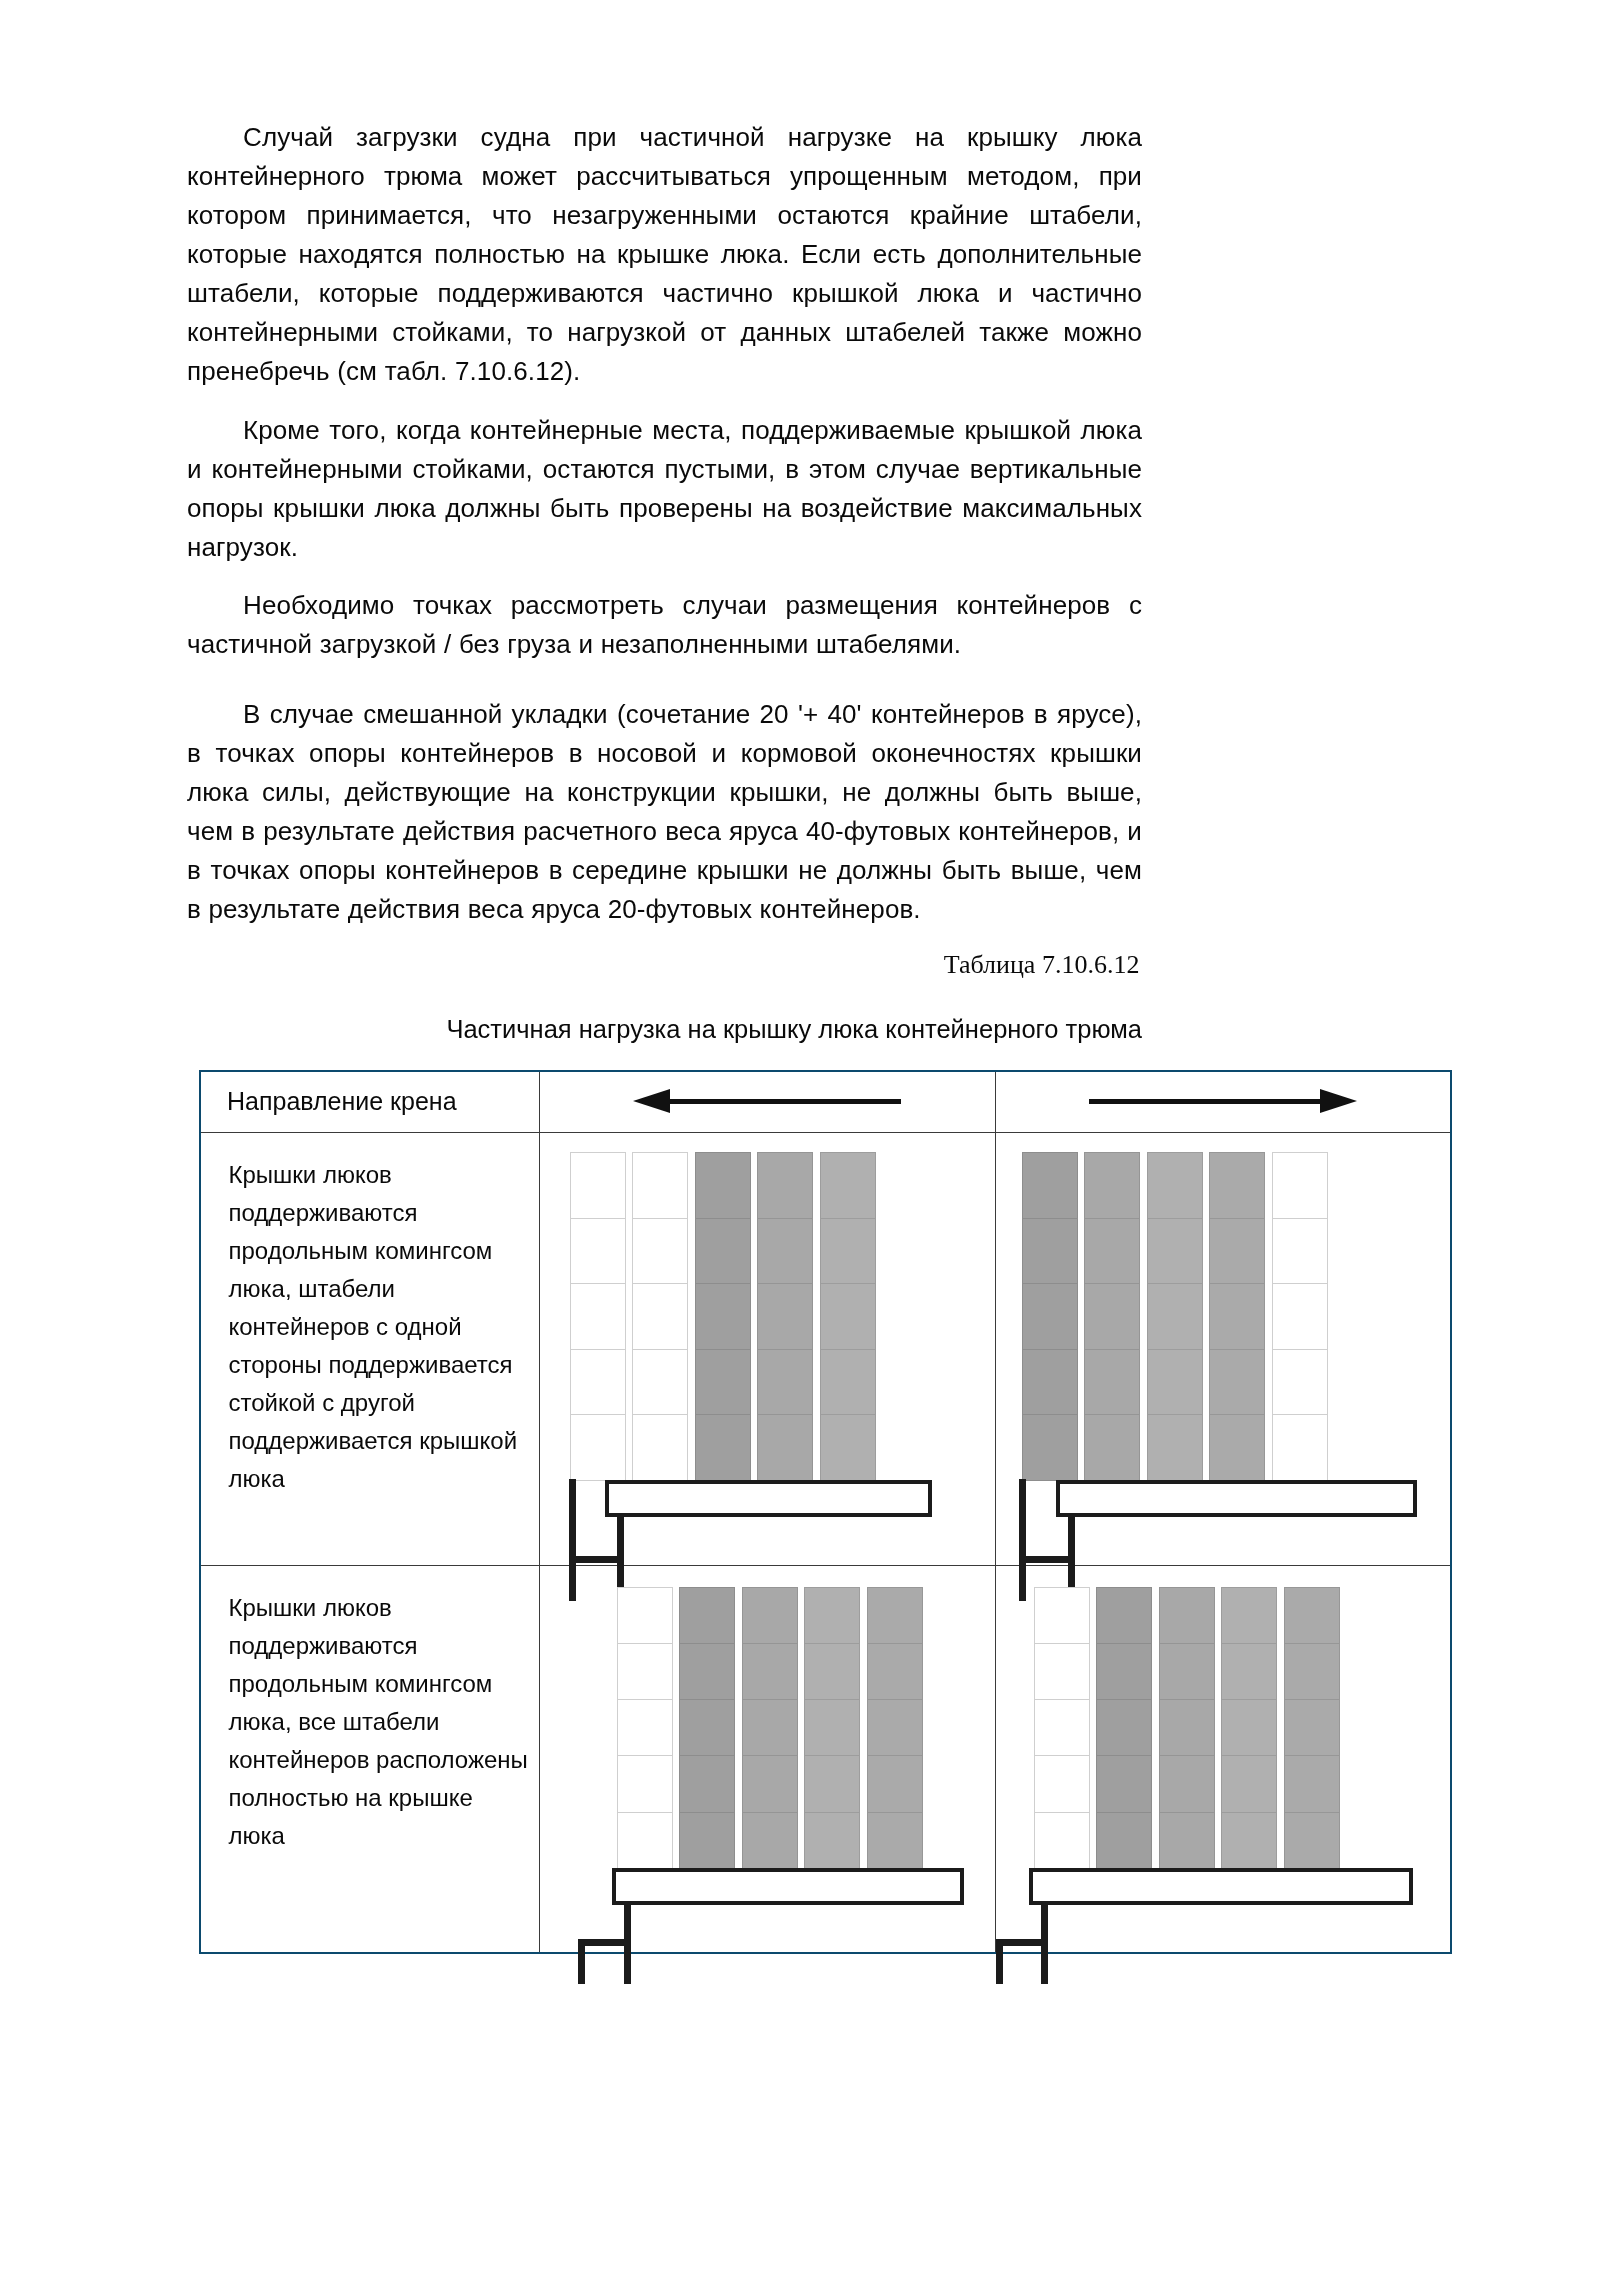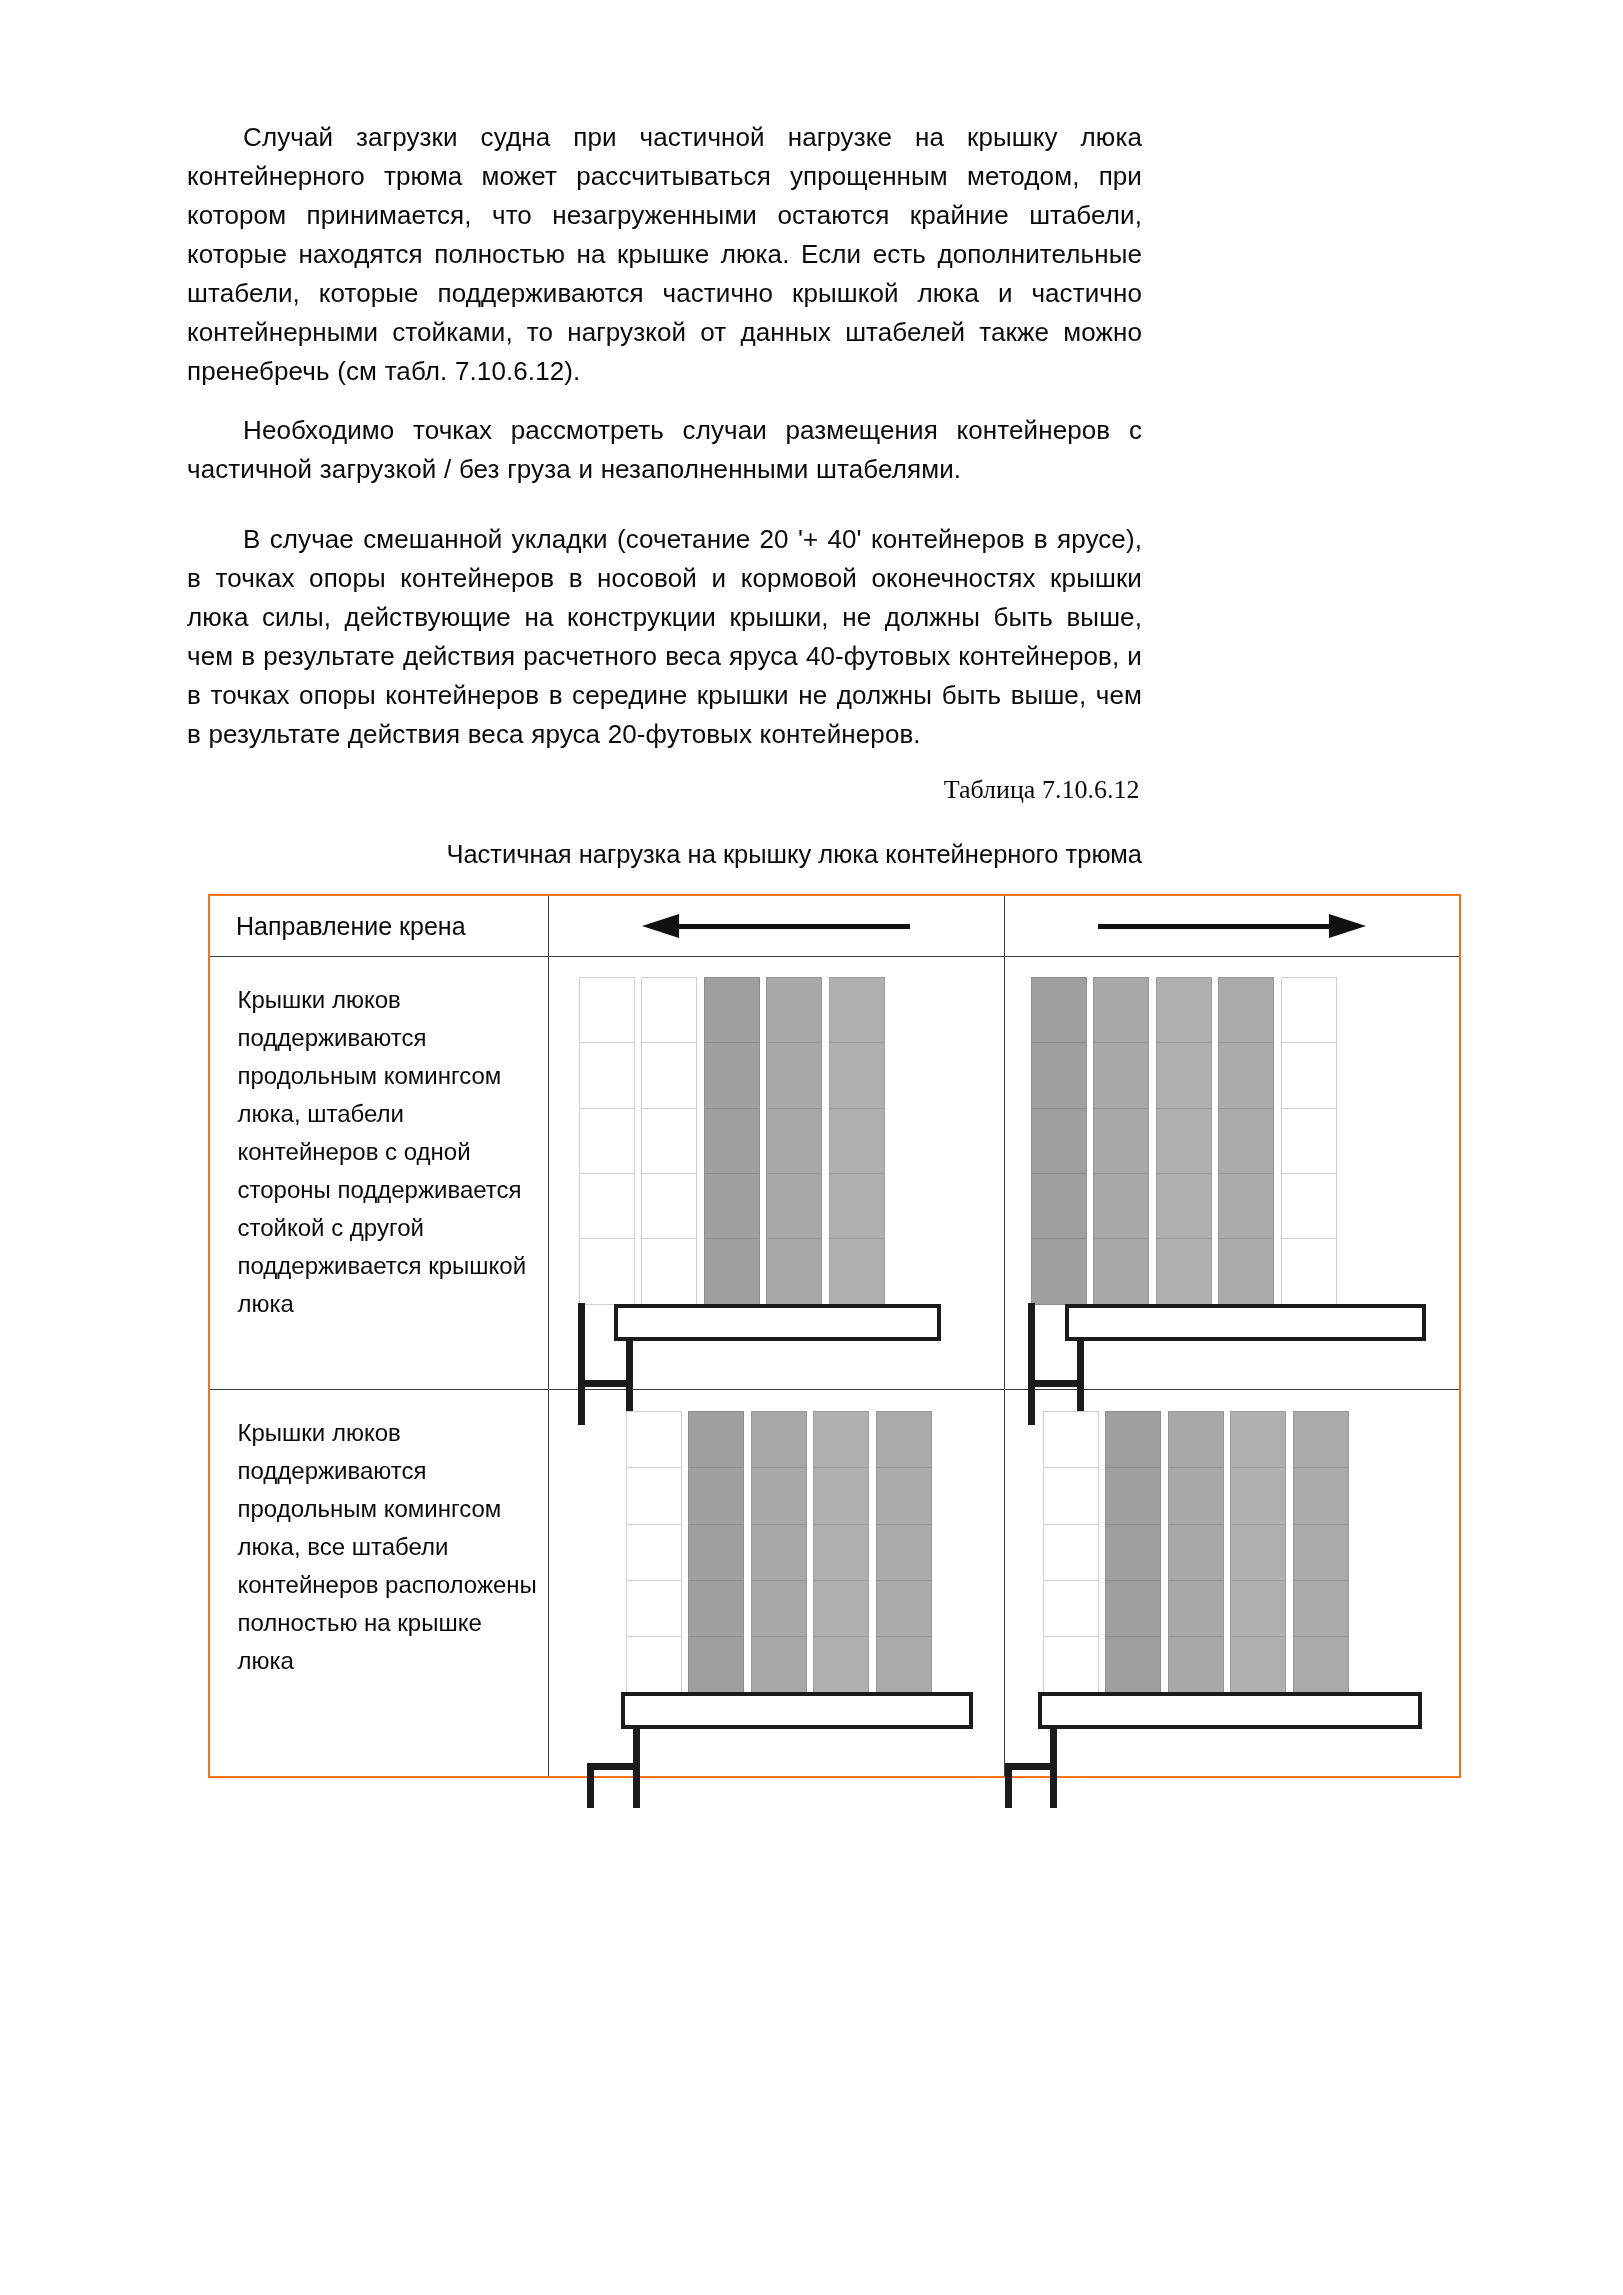--- a/index.html
+++ b/index.html
@@ -43,22 +43,22 @@
     font-size:25.5px;
     line-height:34px;
     text-align:right;
   }
 
   
   .tbl{
     border-collapse:collapse;
     table-layout:fixed;
     width:1250px;
-    margin:0 auto 0 21px;
-    border:2px solid #f97316;
+    margin:0 auto 0 12px;
+    border:2px solid #0c4a6e;
   }
   .tbl td{
     border:1.3px solid #3a3a3a;
     vertical-align:top;
     padding:0;
     background:#fff;
   }
   .col-label{width:339px;}
   .col-diag{width:456px;}
 
@@ -148,20 +148,21 @@
     background:#1b1b1b;
     height:7.2px;
   }
 </style>
 </head>
 <body>
 
 <div class="page">
 
   <p class="para">Случай загрузки судна при частичной нагрузке на крышку люка контейнерного трюма может рассчитываться упрощенным методом, при котором принимается, что незагруженными остаются крайние штабели, которые находятся полностью на крышке люка. Если есть дополнительные штабели, которые поддерживаются частично крышкой люка и частично контейнерными стойками, то нагрузкой от данных штабелей также можно пренебречь (см табл. 7.10.6.12).</p>
+  <p class="para">Кроме того, когда контейнерные места, поддерживаемые крышкой люка и контейнерными стойками, остаются пустыми, в этом случае вертикальные опоры крышки люка должны быть проверены на воздействие максимальных нагрузок.</p>
   <p class="para">Необходимо точках рассмотреть случаи размещения контейнеров с частичной загрузкой / без груза и незаполненными штабелями.</p>
   <p class="para last">В случае смешанной укладки (сочетание 20 '+ 40' контейнеров в ярусе), в точках опоры контейнеров в носовой и кормовой оконечностях крышки люка силы, действующие на конструкции крышки, не должны быть выше, чем в результате действия расчетного веса яруса 40-футовых контейнеров, и в точках опоры контейнеров в середине крышки не должны быть выше, чем в результате действия веса яруса 20-футовых контейнеров.</p>
 
   <p class="table-number">Таблица 7.10.6.12</p>
   <p class="table-caption">Частичная нагрузка на крышку люка контейнерного трюма</p>
 
   <table class="tbl">
     <colgroup>
       <col class="col-label">
         <col class="col-diag">

